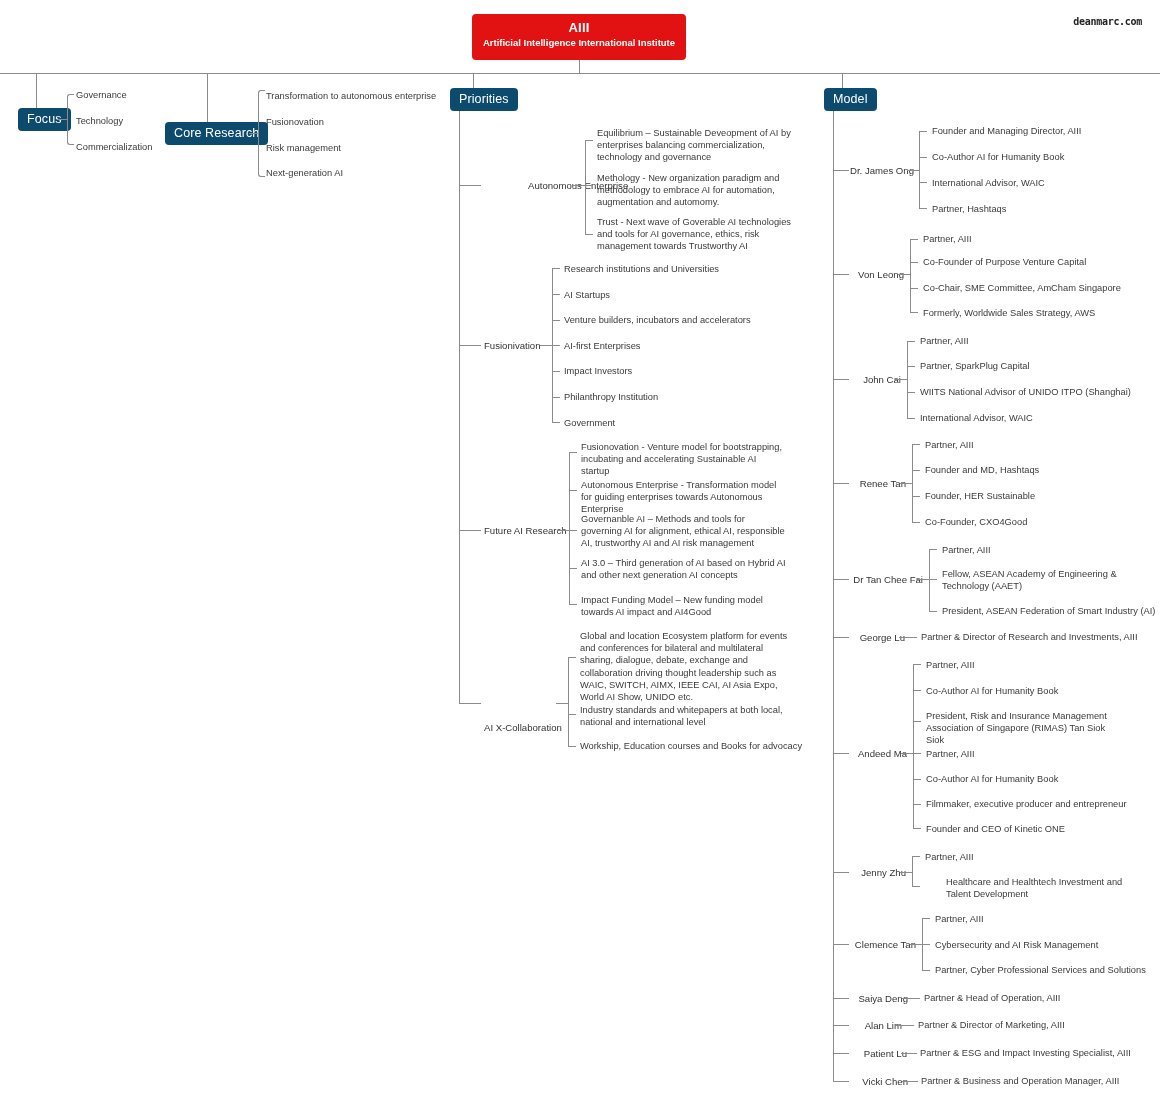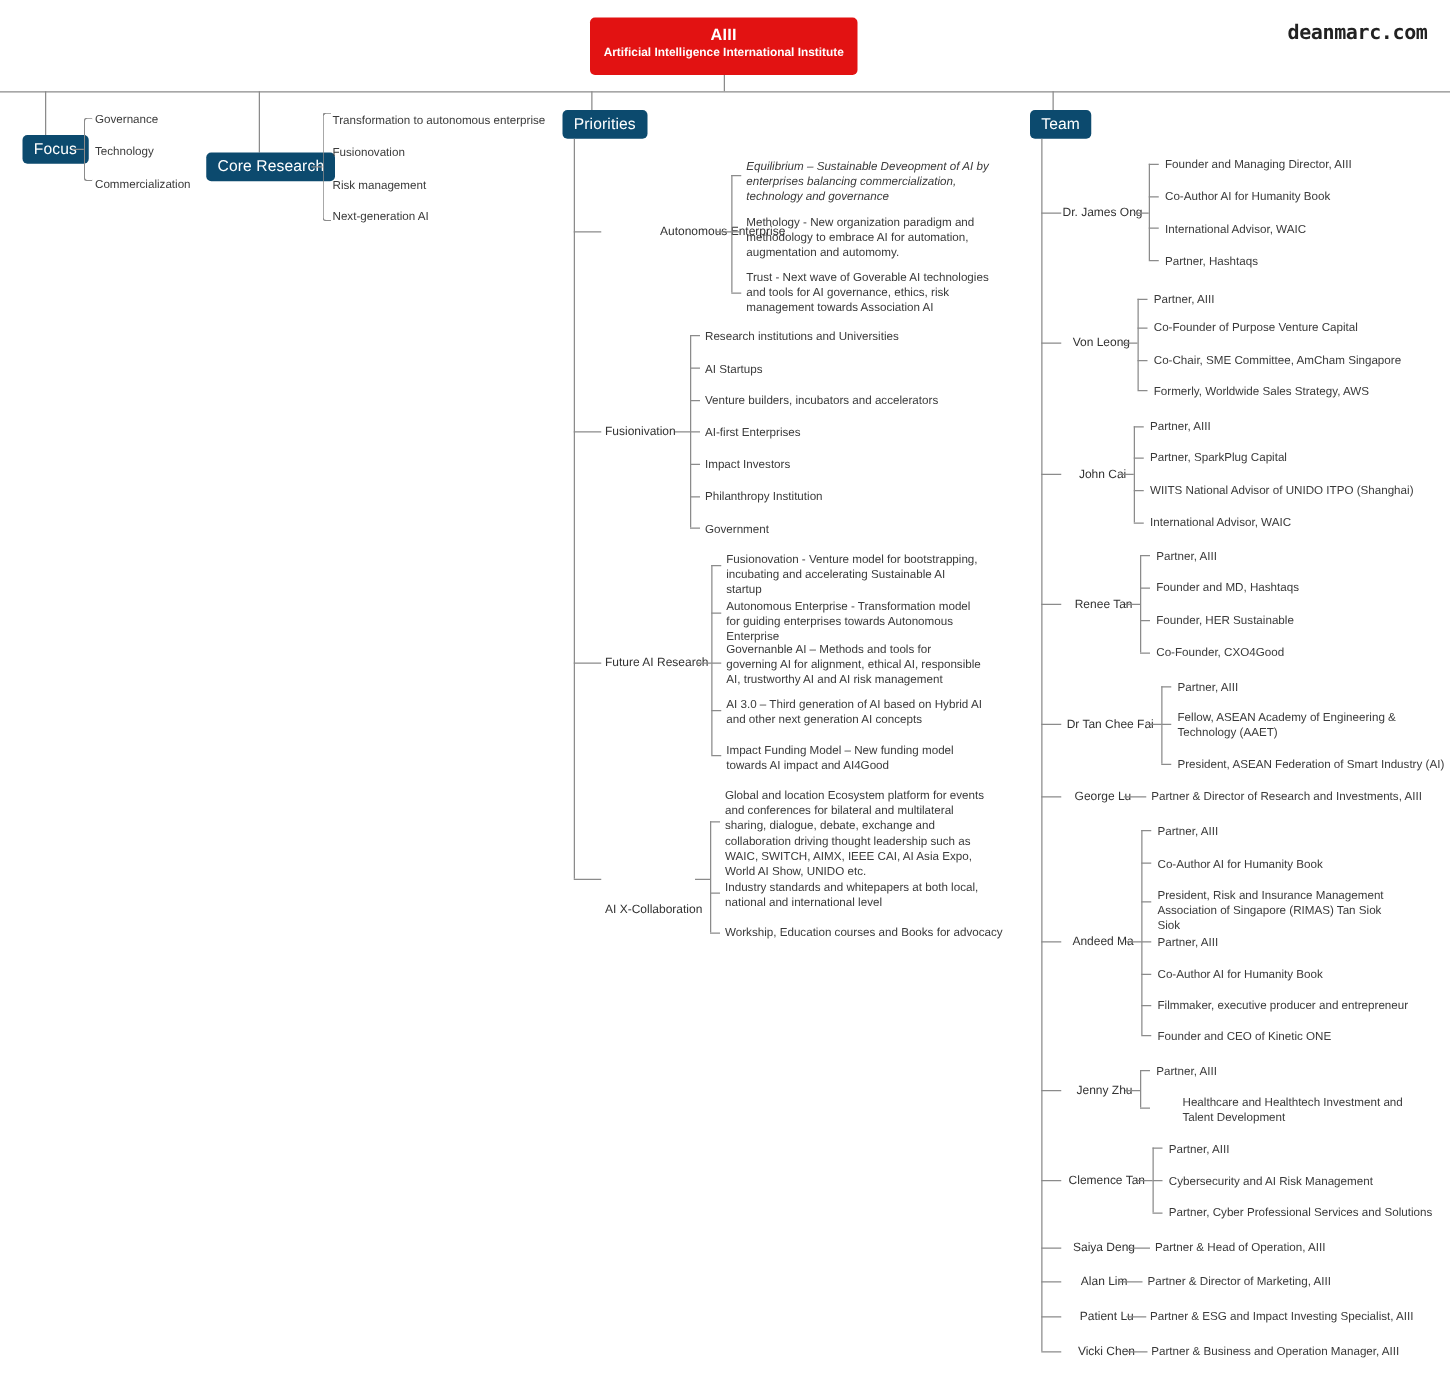--- a/index.html
+++ b/index.html
@@ -36,21 +36,21 @@
   .root-sub {
     font-size: 9.5px;
     font-weight: bold;
     line-height: 13px;
   }
 
   .watermark {
     position: absolute;
     right: 18px; top: 16px;
     font-family: "DejaVu Sans Mono", "Liberation Mono", monospace;
-    font-size: 16px;
+    font-size: 10px;
     font-weight: bold;
     color: #222;
     letter-spacing: -0.3px;
   }
 
   
   .hline {
     position: absolute;
     height: 0; border-top: 1px solid #8b8b8b;
   }
@@ -138,27 +138,27 @@
   <div class="pill big" style="left:450px; top:88px;">Priorities</div>
 
   <div class="vline" style="left:459px; top:111px; height:592px;"></div>
 
   <div class="hline" style="left:459px; top:185px; width:22px;"></div>
   <div class="node mid" style="left:484px; top:180px;margin-left:44px;">Autonomous Enterprise</div>
   <div class="hline" style="left:573px; top:185px; width:12px;"></div>
   <div class="vline" style="left:585px; top:140px; height:94px;"></div>
 
   <div class="hline" style="left:585px; top:140px; width:8px;"></div>
-  <div class="node wrap" style="left:597px; top:127px; width:210px;font-style:italic;">Equilibrium – Sustainable Deveopment of AI by enterprises balancing commercialization, technology and governance</div>
+  <div class="node wrap" style="left:597px; top:127px; width:210px;">Equilibrium – Sustainable Deveopment of AI by enterprises balancing commercialization, technology and governance</div>
 
   <div class="hline" style="left:585px; top:185px; width:8px;"></div>
   <div class="node wrap" style="left:597px; top:172px; width:210px;">Methology - New organization paradigm and methodology to embrace AI for automation, augmentation and automomy.</div>
 
   <div class="hline" style="left:585px; top:234px; width:8px;"></div>
-  <div class="node wrap" style="left:597px; top:216px; width:205px;">Trust - Next wave of Goverable AI technologies and tools for AI governance, ethics, risk management towards Association AI</div>
+  <div class="node wrap" style="left:597px; top:216px; width:205px;">Trust - Next wave of Goverable AI technologies and tools for AI governance, ethics, risk management towards Trustworthy AI</div>
 
   <div class="hline" style="left:459px; top:345px; width:22px;"></div>
   <div class="node mid" style="left:484px; top:340px;">Fusionivation</div>
   <div class="hline" style="left:540px; top:345px; width:12px;"></div>
   <div class="vline" style="left:552px; top:268px; height:154px;"></div>
 
   <div class="hline" style="left:552px; top:268px; width:8px;"></div>
   <div class="node" style="left:564px; top:263px;">Research institutions and Universities</div>
 
   <div class="hline" style="left:552px; top:294px; width:8px;"></div>
@@ -207,21 +207,21 @@
   <div class="hline" style="left:568px; top:657px; width:8px;"></div>
   <div class="node wrap" style="left:580px; top:630px; width:210px;">Global and location Ecosystem platform for events and conferences for bilateral and multilateral sharing, dialogue, debate, exchange and collaboration driving thought leadership such as WAIC, SWITCH, AIMX, IEEE CAI, AI Asia Expo, World AI Show, UNIDO etc.</div>
 
   <div class="hline" style="left:568px; top:714px; width:8px;"></div>
   <div class="node wrap" style="left:580px; top:704px; width:210px;">Industry standards and whitepapers at both local, national and international level</div>
 
   <div class="hline" style="left:568px; top:746px; width:8px;"></div>
   <div class="node" style="left:580px; top:740px;">Workship, Education courses and Books for advocacy</div>
 
   <div class="vline" style="left:842px; top:73px; height:15px;"></div>
-  <div class="pill big" style="left:824px; top:88px;">Team</div>
+  <div class="pill big" style="left:824px; top:88px;">Model</div>
   <div class="vline" style="left:833px; top:111px; height:970px;"></div>
 
   <div class="hline" style="left:833px; top:170px; width:16px;"></div>
   <div class="node mid r" style="left:789px; top:165px; width:125px;">Dr. James Ong</div>
   <div class="hline" style="left:907px; top:170px; width:12px;"></div>
   <div class="vline" style="left:919px; top:131px; height:77px;"></div>
   <div class="hline" style="left:919px; top:131px; width:8px;"></div>
   <div class="node" style="left:932px; top:125px;">Founder and Managing Director, AIII</div>
   <div class="hline" style="left:919px; top:157px; width:8px;"></div>
   <div class="node" style="left:932px; top:151px;">Co-Author AI for Humanity Book</div>

